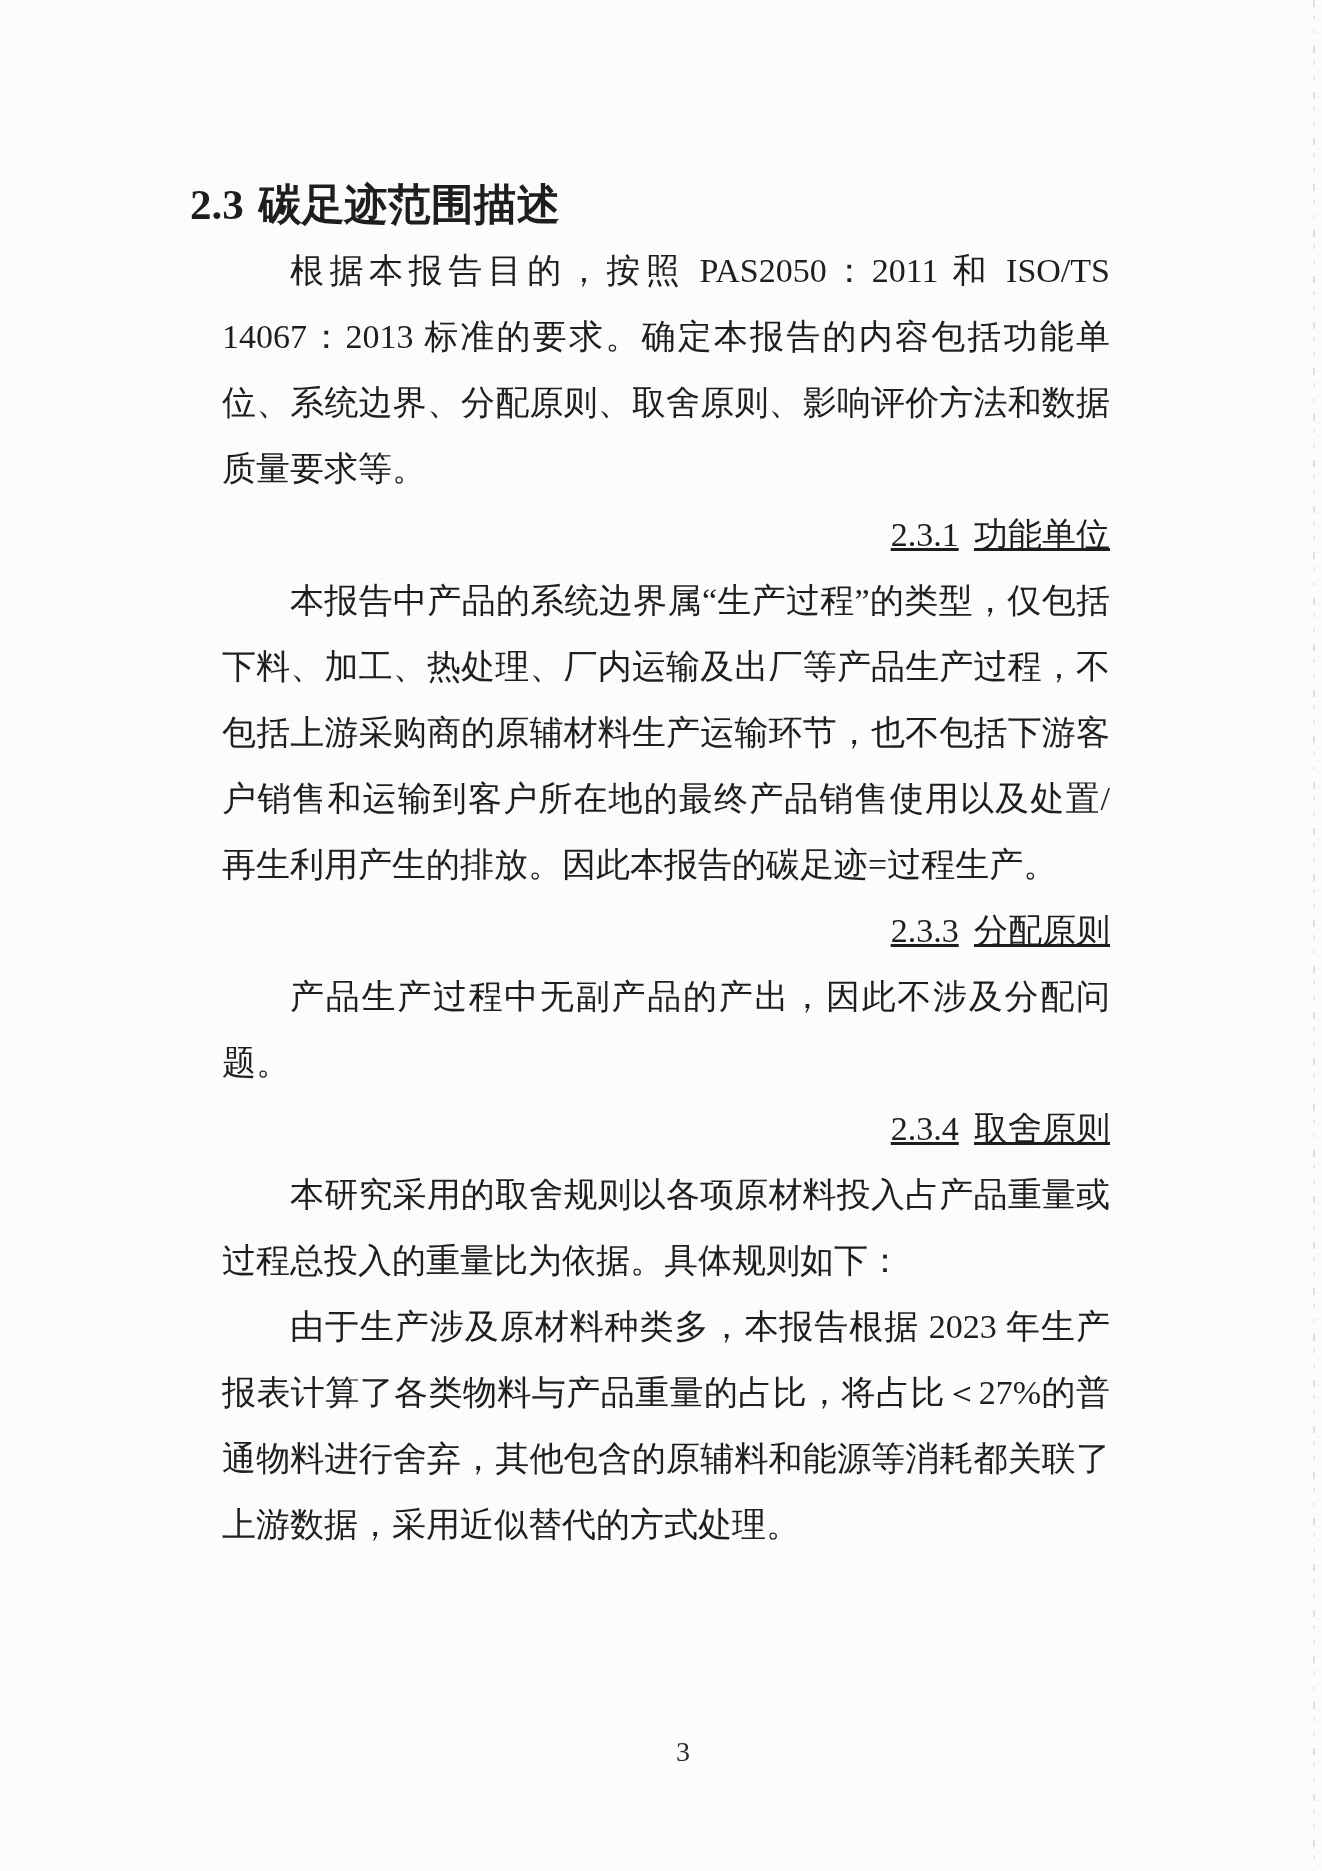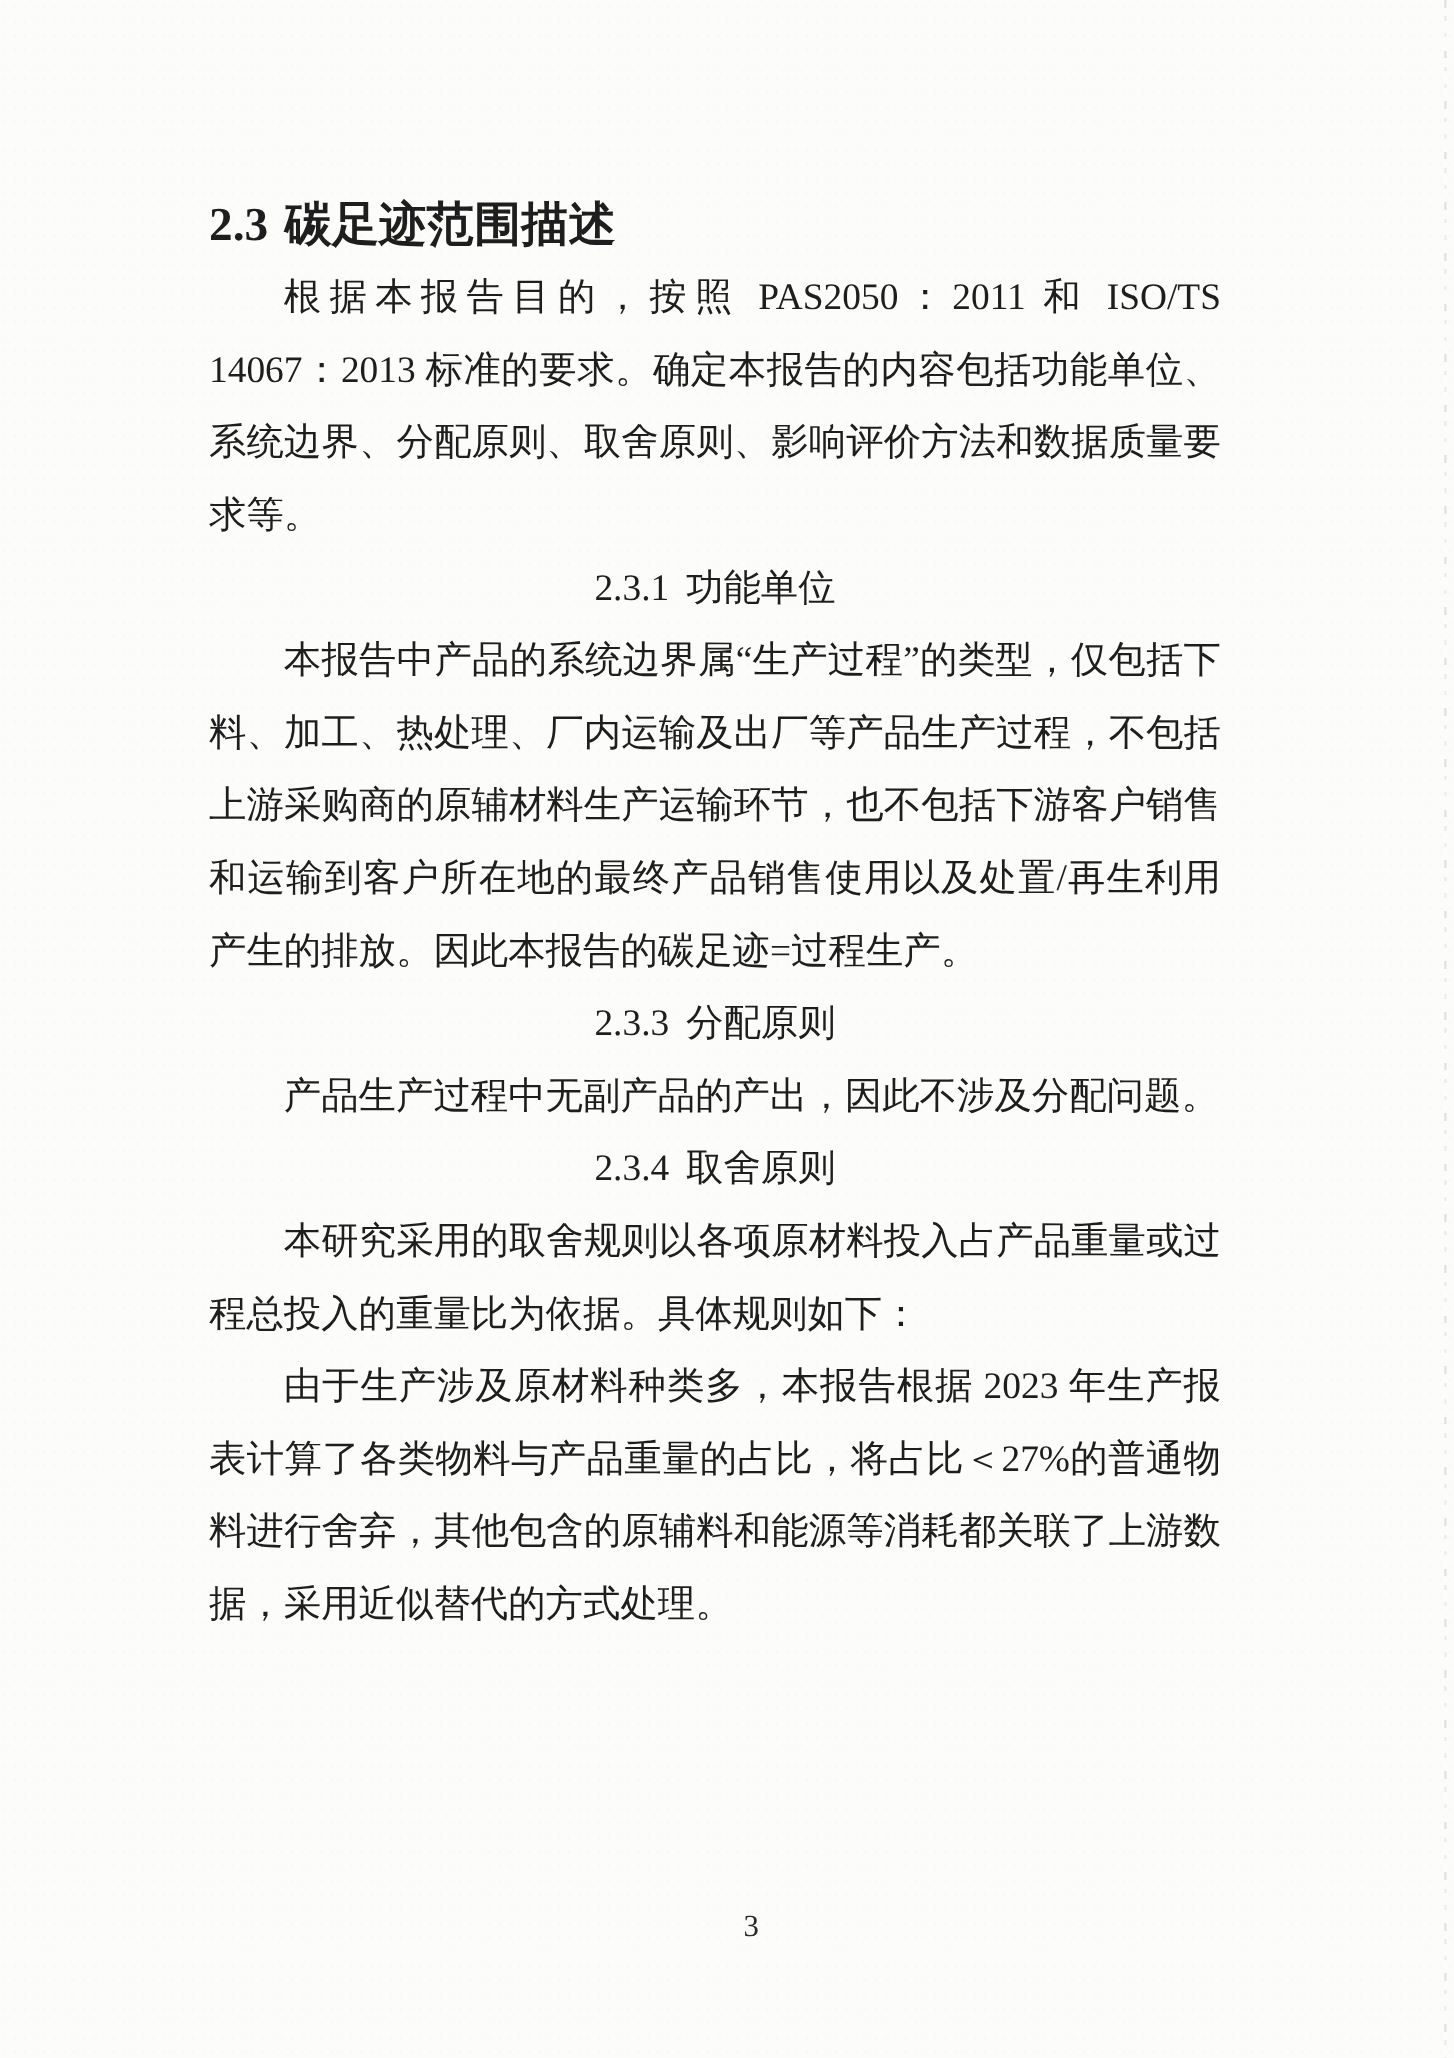--- a/index.html
+++ b/index.html
@@ -23,24 +23,24 @@
     width: 920px;
   }
   .content h2, .content h3, .content p {
     margin: 0;
     font-size: 34px;
     line-height: 66px;
     font-weight: 400;
     text-align: justify;
   }
   .content h2 { font-weight: 700; font-size: 43px; text-align: left; }
-  .content h3 { text-align: center; }
+  .content h3 { text-align: right; text-decoration: underline; }
   .sec-num  { margin-right: 0.35em; }
   .sub-num  { margin-right: 0.45em; }
-  .content p { text-indent: 68px; }
+  .content p { text-indent: 68px; margin-left: 32px; }
   .page-footer {
     position: absolute;
     left: 0;
     top: 1735px;
     width: 100%;
     text-align: center;
     font-size: 28px;
     line-height: 34px;
     color: #2a2a2a;
   }

